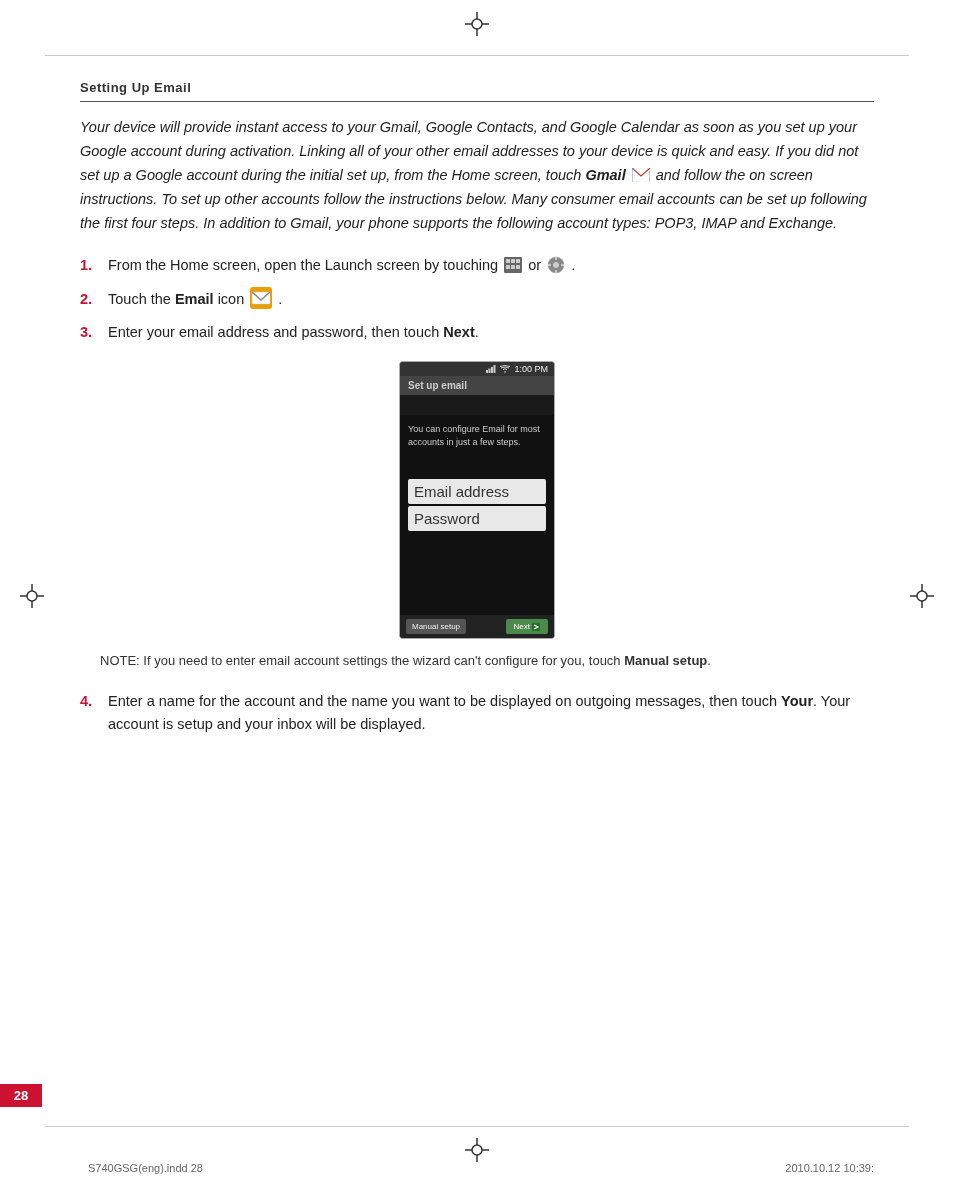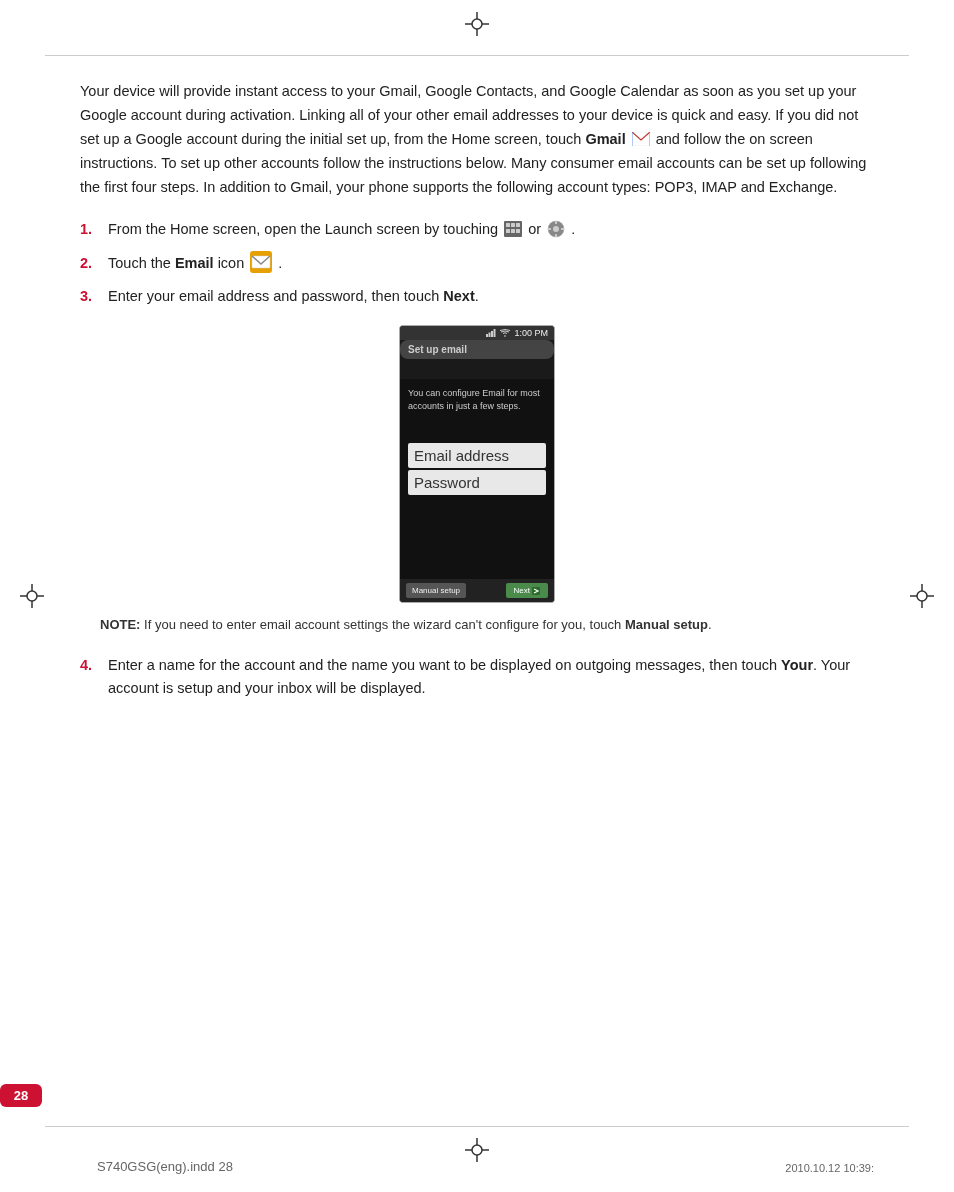--- a/index.html
+++ b/index.html
@@ -90,20 +90,21 @@
       border-bottom: 1.5px solid #555;
       margin-bottom: 14px;
     }
 
     
     .intro-text {
       font-size: 14.5px;
       line-height: 1.65;
       color: #222;
       margin-bottom: 18px;
+      font-style: italic;
     }
 
     .intro-text .bold {
       font-weight: bold;
     }
 
     .gmail-icon {
       display: inline-block;
       width: 18px;
       height: 14px;
@@ -185,21 +186,20 @@
       align-items: center;
       gap: 4px;
     }
 
     .phone-header {
       background: #444;
       color: #ccc;
       font-size: 10px;
       font-weight: bold;
       padding: 4px 8px;
-      border-radius: 8px;
     }
 
     .phone-body {
       background: #111;
       padding: 8px;
       min-height: 200px;
       margin-top: 20px;
     }
 
     .phone-info-text {
@@ -251,48 +251,47 @@
 
     
     .note-box {
       margin: 10px 0 18px 20px;
       font-size: 13px;
       line-height: 1.55;
       color: #333;
     }
 
     .note-box .note-label {
-      font-weight: bold;
+      font-weight: normal;
     }
 
     .note-box .bold {
       font-weight: bold;
     }
 
     
     .page-number-box {
       position: absolute;
       bottom: 85px;
       left: 0;
       background: #cc1133;
       color: #fff;
       font-size: 13px;
       font-weight: bold;
       padding: 4px 12px;
       min-width: 42px;
       text-align: center;
-      border-radius: 6px;
     }
 
     
     .footer-file {
       position: absolute;
       bottom: 18px;
-      left: 97px;
-      font-size: 13px;
+      left: 88px;
+      font-size: 11px;
       color: #666;
     }
 
     .footer-date {
       position: absolute;
       bottom: 18px;
       right: 80px;
       font-size: 11px;
       color: #666;
     }
@@ -346,20 +345,21 @@
       <line x1="0" y1="12" x2="7" y2="12"></line>
       <line x1="17" y1="12" x2="24" y2="12"></line>
     </svg>
   </div>
 
   <div class="border-top"></div>
   <div class="border-bottom"></div>
 
   <div class="content">
 
+    <div class="section-title">Setting Up Email</div>
 
     <p class="intro-text">
       <span>Your device will provide instant access to your Gmail, Google Contacts, and Google Calendar as soon as you set up your Google account during activation. Linking all of your other email addresses to your device is quick and easy. If you did not set up a Google account during the initial set up, from the Home screen, touch </span><span class="bold">Gmail</span>
       
       <svg class="gmail-icon" viewBox="0 0 36 28" xmlns="http://www.w3.org/2000/svg">
         <rect width="36" height="28" rx="2" fill="#fff" stroke="#ddd" stroke-width="1"></rect>
         <polyline points="0,0 18,16 36,0" fill="none" stroke="#c0392b" stroke-width="2.5"></polyline>
         <line x1="0" y1="0" x2="0" y2="28" stroke="#4285f4" stroke-width="1.5"></line>
         <line x1="36" y1="0" x2="36" y2="28" stroke="#34a853" stroke-width="1.5"></line>
       </svg>

